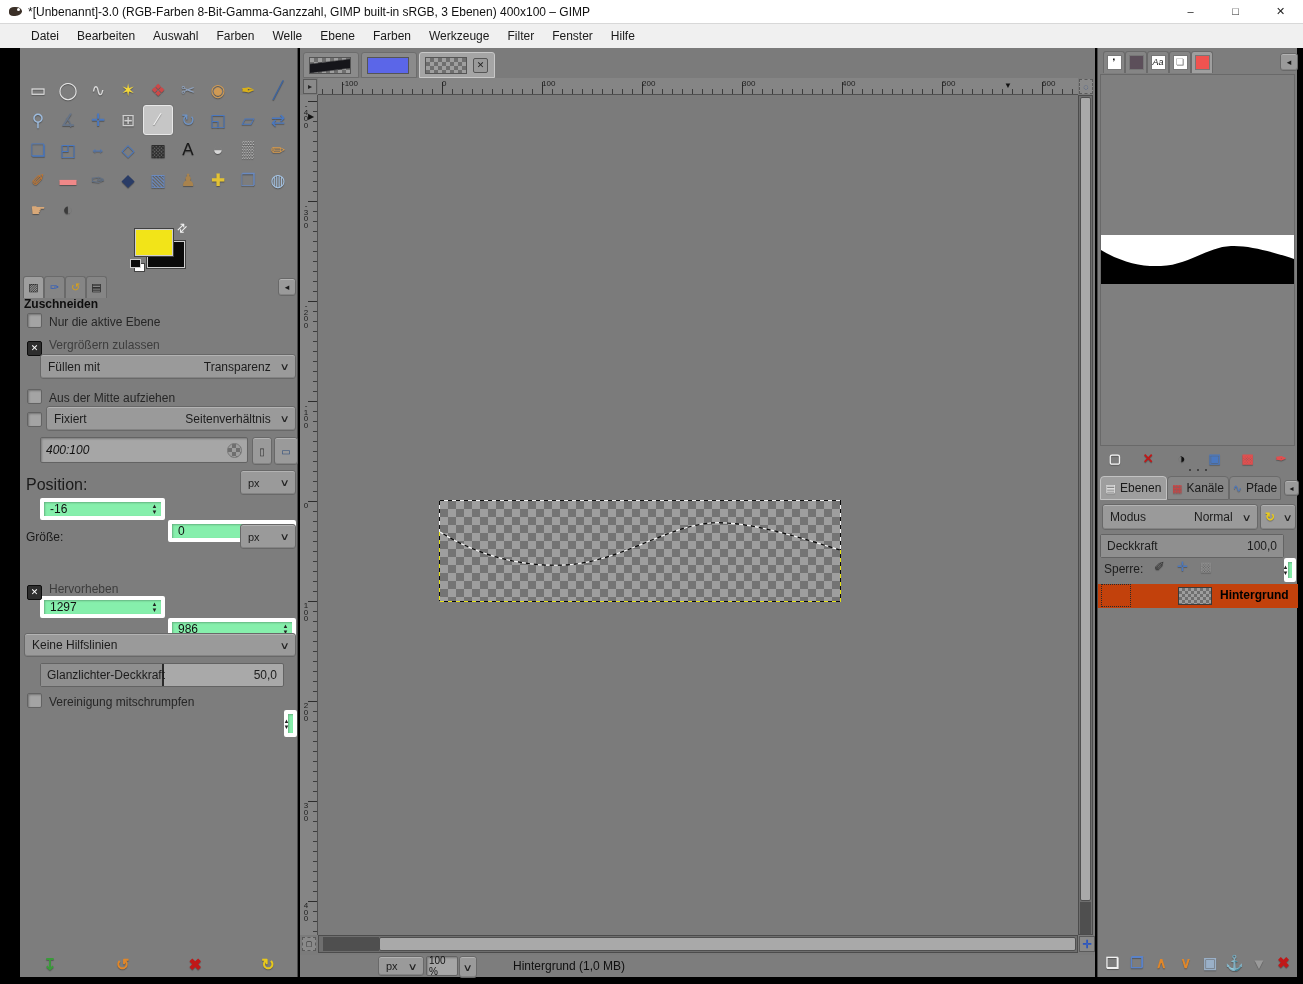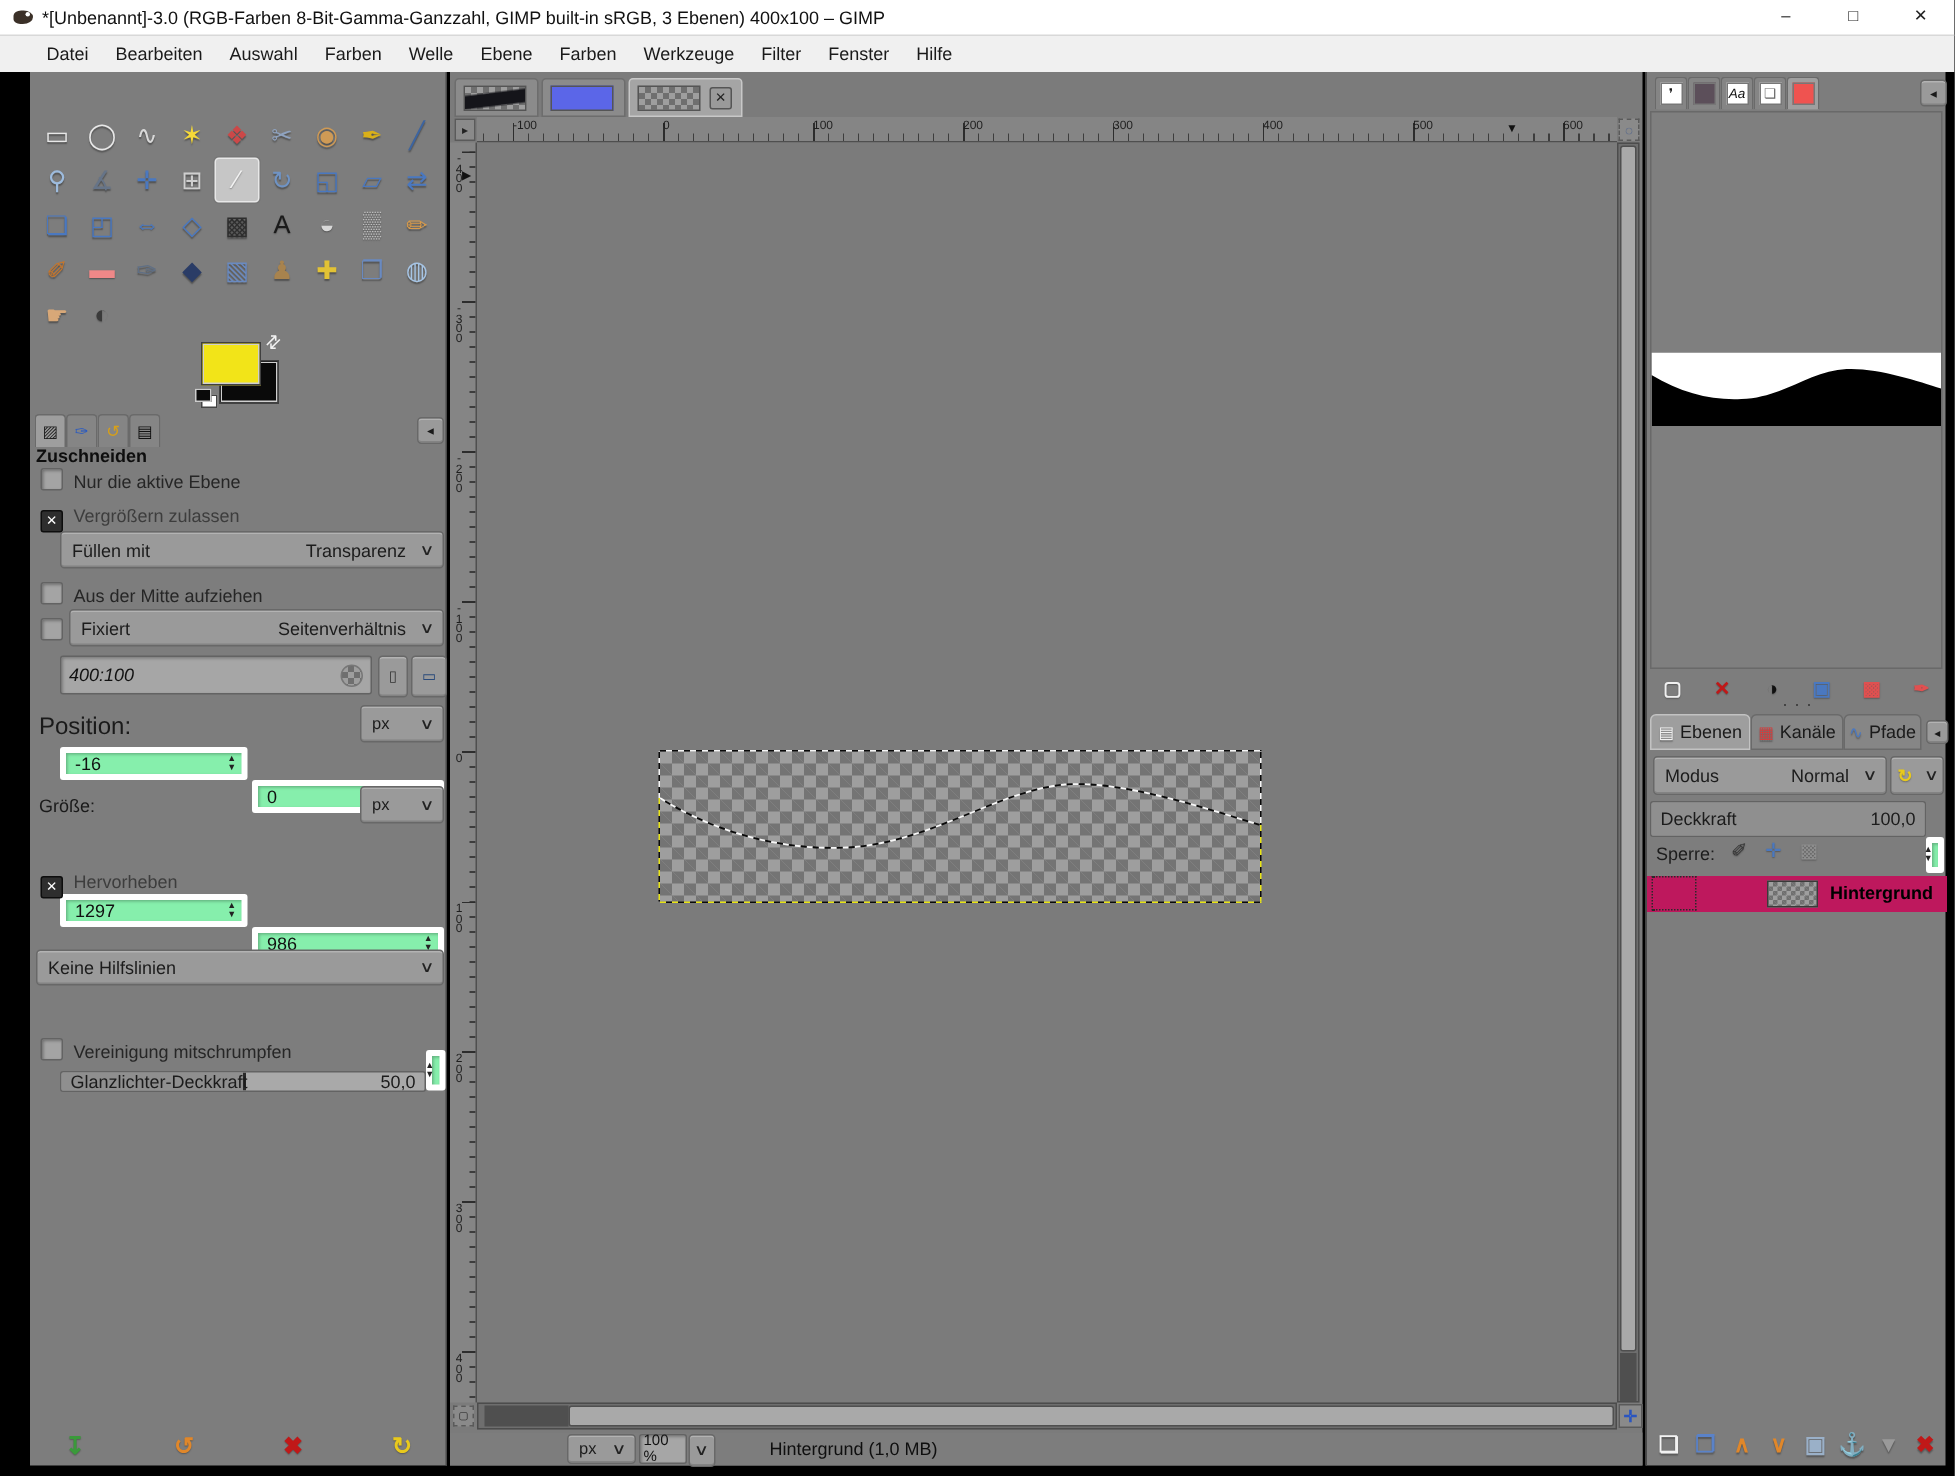--- a/index.html
+++ b/index.html
@@ -79,21 +79,21 @@
   
   .rpanel{position:absolute;left:1097px;top:48px;width:200px;height:929px;background:#7d7d7d;border-left:1px solid #4a4a4a;box-sizing:border-box}
   .dock-tab{width:20px;height:21px;border:1px solid #6a6a6a;border-bottom:none;background:#858585;border-radius:3px 3px 0 0;display:flex;align-items:center;justify-content:center}
   .dock-tab.checked{background:#9f9f9f}
   .dock-sw{width:13px;height:13px;border:1px solid #777;background:#fff;font-size:9px;line-height:12px;text-align:center;color:#111;overflow:hidden}
   .preview-box{position:absolute;left:2px;top:26px;width:195px;height:372px;background:#7f7f7f;border:1px solid #696969;box-sizing:border-box}
   .rtab{position:absolute;top:428px;height:24px;background:#868686;border:1px solid #6a6a6a;border-radius:4px 4px 0 0;box-sizing:border-box;display:flex;align-items:center;justify-content:center;font-size:12px;gap:4px}
   .rtab.checked{background:#9e9e9e;border-color:#c2c2c2}
   .splitter{position:absolute;left:88px;top:420px;width:24px;height:4px;background:radial-gradient(circle 2px,#444 45%,transparent 50%);background-size:8px 4px;background-repeat:repeat-x}
   .layer-row{position:absolute;left:0;width:200px;height:24px}
-  .layer-row.checked{background:#be185d}
+  .layer-row.checked{background:#c2410c}
   .layer-row.checked .lname{font-weight:bold;color:#000}
   .eyecell{position:absolute;left:4px;top:1px;width:28px;height:21px;display:flex;align-items:center;justify-content:center}
   .eyecell.checked{outline:1px dotted #2a2a2a}
   .eye{visibility:hidden;width:13px;height:9px;border:1px solid #1d2a3a;border-radius:50%;position:relative;background:#dde4ee}
   .eye.checked{visibility:visible}
   .eye:after{content:"";position:absolute;left:3px;top:1px;width:5px;height:5px;border-radius:50%;background:#274a7a}
   .lthumb{position:absolute;left:80px;top:3px;width:34px;height:18px;border:1px solid #3a3a3a;box-sizing:border-box}
   .lthumb[data-thumb="wave"]{background-image:linear-gradient(173deg,rgba(0,0,0,0) 22%,#101014 32%,#101014 74%,rgba(0,0,0,0) 84%),linear-gradient(45deg,#6f6f6f 25%,transparent 25%,transparent 75%,#6f6f6f 75%),linear-gradient(45deg,#6f6f6f 25%,transparent 25%,transparent 75%,#6f6f6f 75%);background-color:#9e9e9e;background-size:100% 100%,8px 8px,8px 8px;background-position:0 0,0 0,4px 4px}
   .lthumb[data-thumb="checker2"]{background-size:6px 6px;background-position:0 0,3px 3px}
   .lname{position:absolute;left:122px;top:4px;font-size:12px;color:#1c1c1c}
@@ -342,21 +342,21 @@
     <span class="arr2">
         <span>▲</span>
         <span>▼</span>
       </span>
   </div>
 
   <div class="abs" style="left:7px;top:531px">
     <span class="cb checked"></span><span class="cblabel" style="color:#3d3d3d">Hervorheben</span>
   </div>
 
-  <div class="abs slider" style="left:20px;top:578px;width:244px;height:14px">
+  <div class="abs slider" style="left:20px;top:527px;width:244px;height:24px">
     <div class="sfill" style="width: 50%;"></div>
     <span class="slabel">Glanzlichter-Deckkraft</span>
     <span class="svalue">50,0</span>
   </div>
   <div class="abs spin" style="left:264px;top:550px;width:13px;height:27px">
     <span class="arr2">
         <span>▲</span>
         <span>▼</span>
       </span>
   </div>

